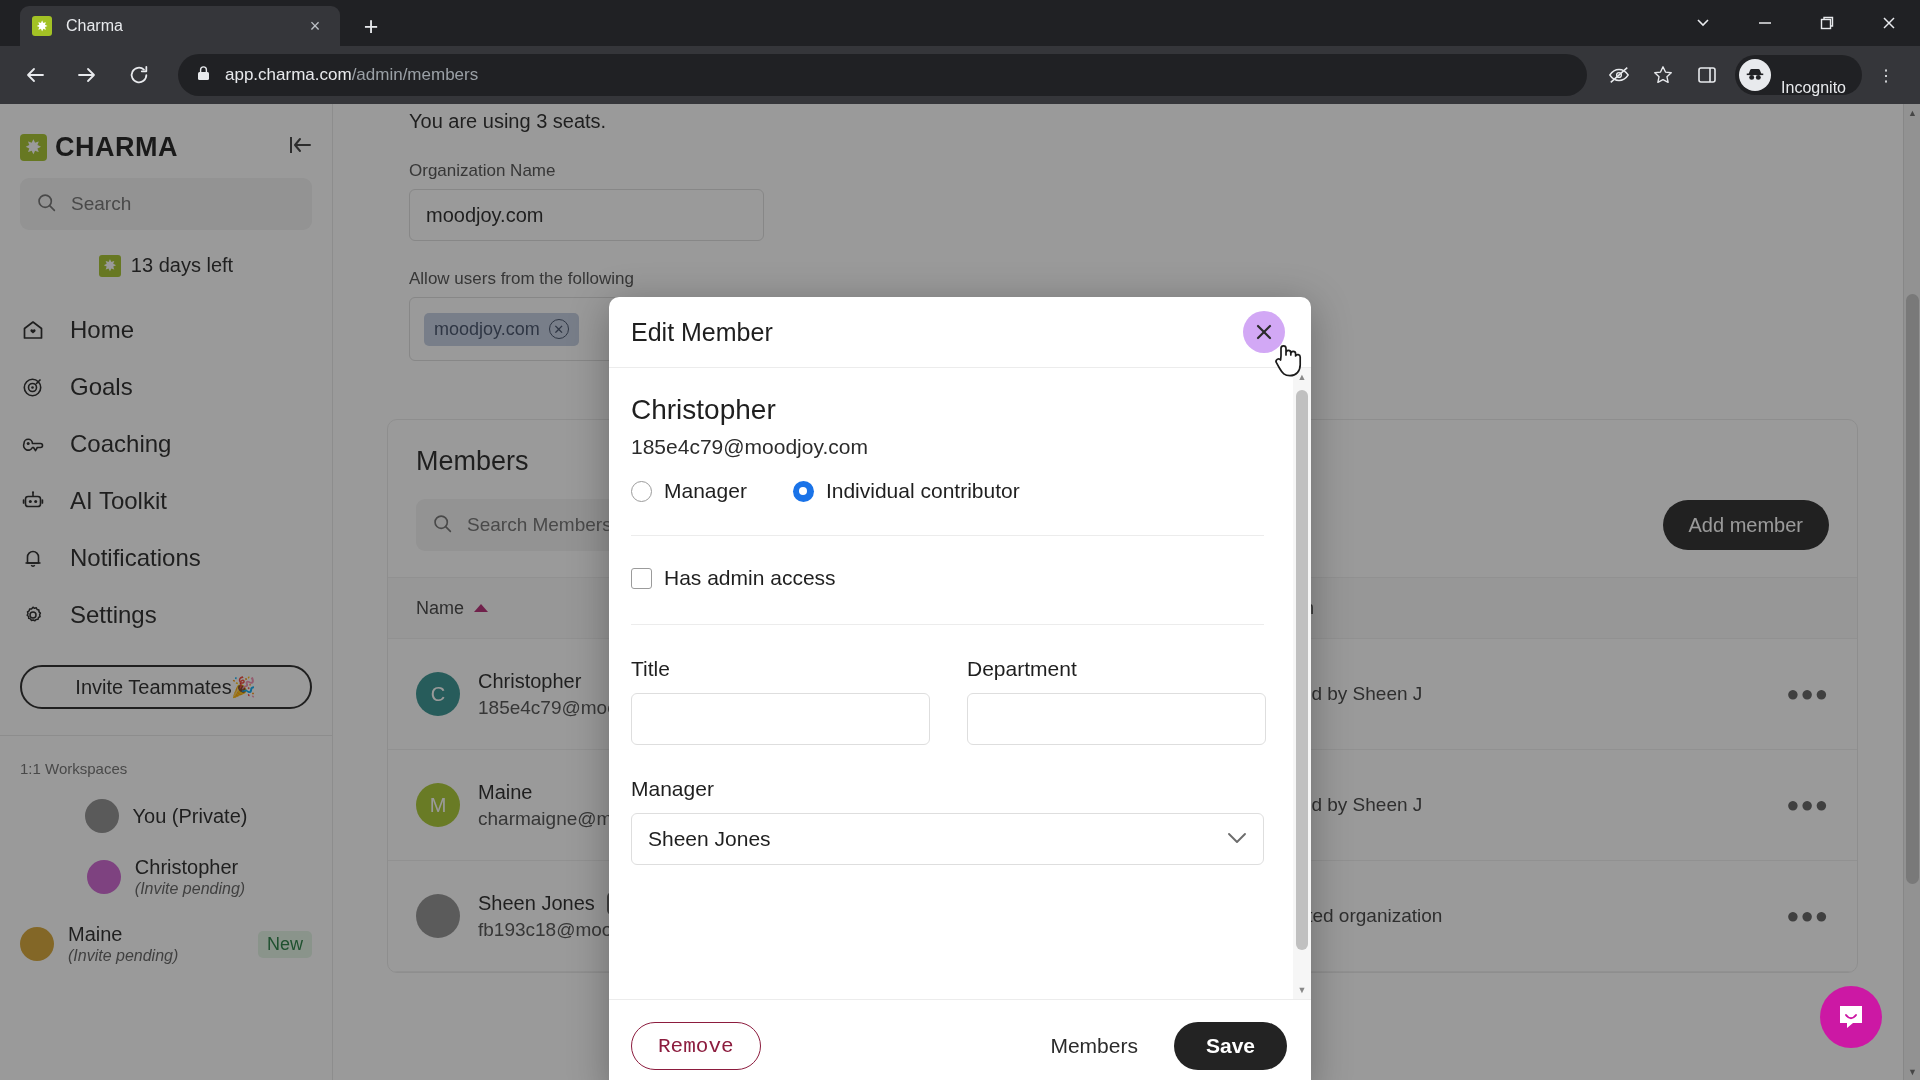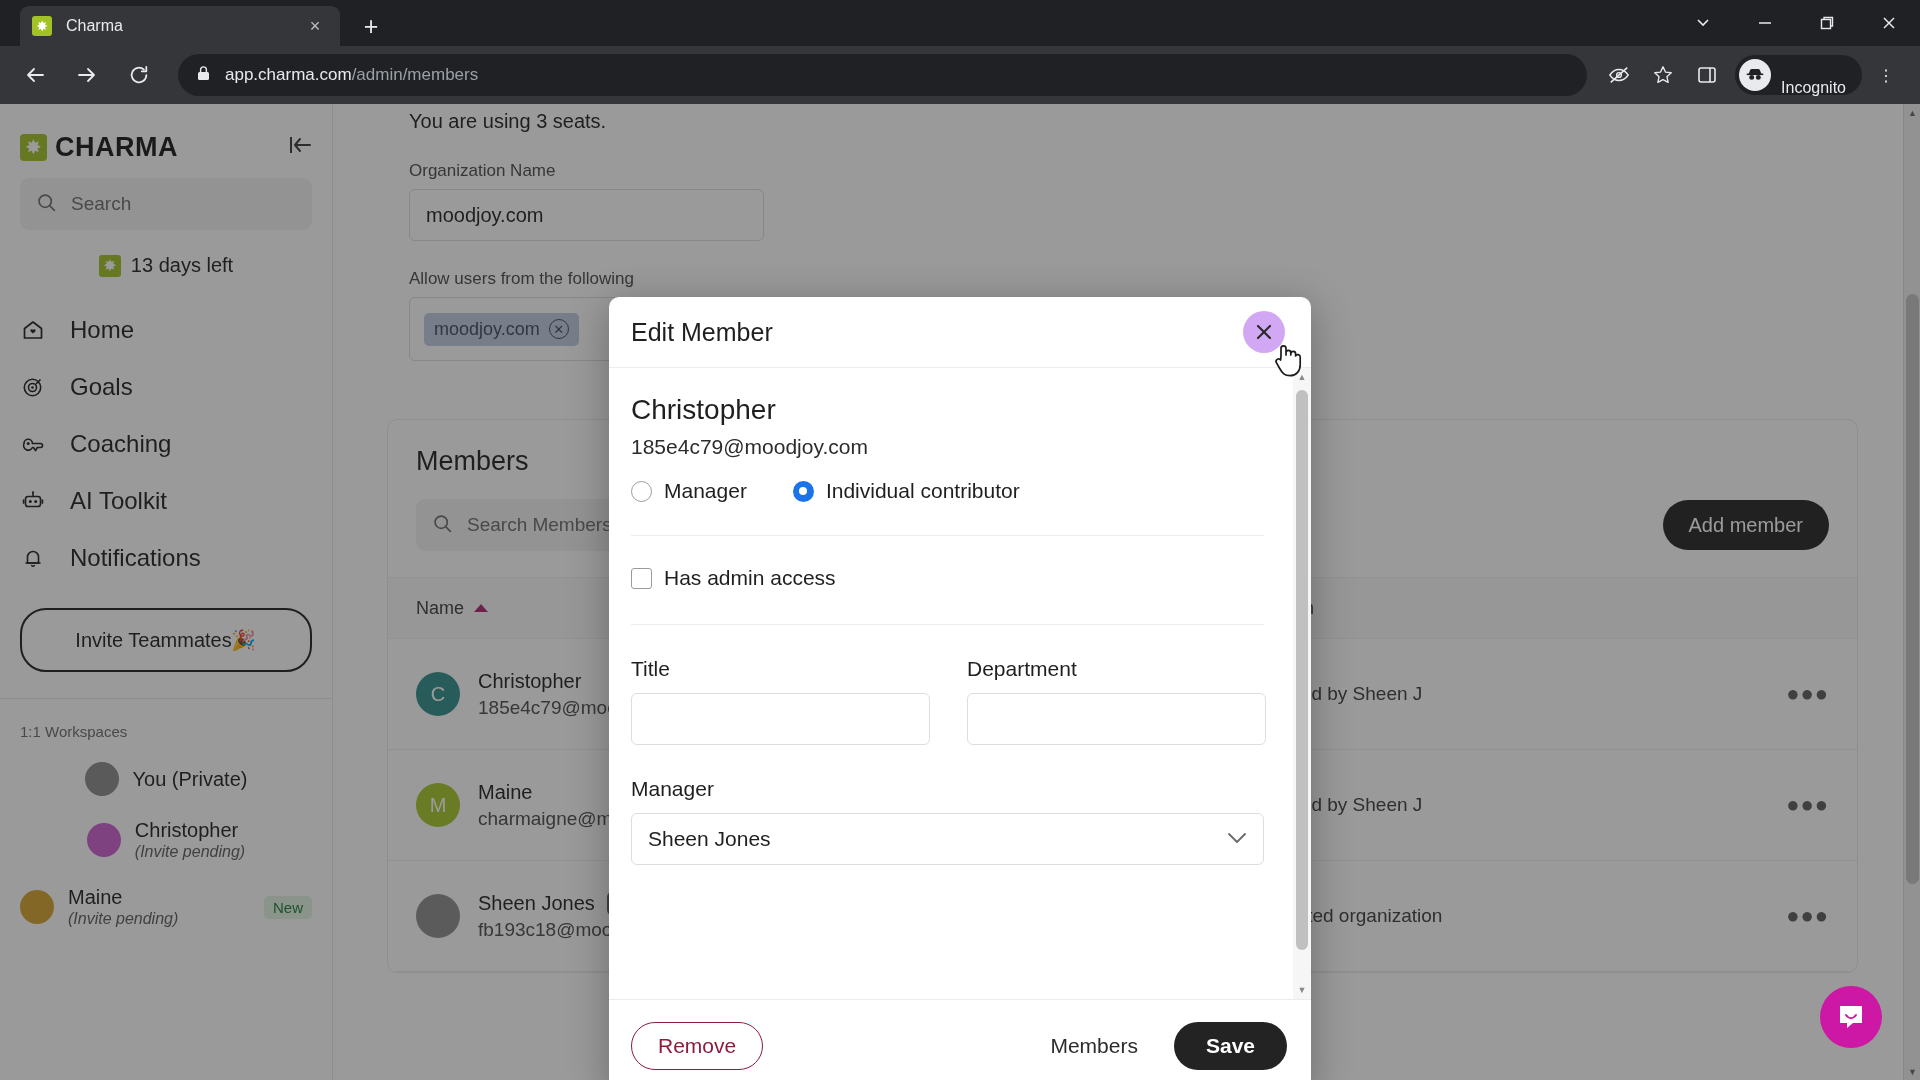--- a/index.html
+++ b/index.html
@@ -120,33 +120,33 @@
     display:flex; align-items:center; justify-content:center; color:#fff; font-size:16px; line-height:1;
   }
   .trial-label { font-size: 20px; color: #1f1f1f; }
   .nav { margin-top: 24px; }
   .nav-item {
     display: flex; align-items: center; height: 57px; gap: 24px;
     font-size: 24px; color: #1f1f1f;
   }
   .nav-ico { width: 26px; height: 26px; display:flex; align-items:center; justify-content:center; color:#1f1f1f; }
   .invite-btn {
-    margin-top: 22px; height: 64px; border: 2px solid #1f1f1f; border-radius: 26px;
+    margin-top: 22px; height: 44px; border: 2px solid #1f1f1f; border-radius: 26px;
     display: flex; align-items: center; justify-content: center; gap: 0;
     font-size: 20px; color: #1f1f1f;
   }
   .divider { height: 1px; background: #e8e8e8; margin: 26px -20px 0; }
   .section-label { font-size: 15px; color: #6c6c6c; margin-top: 24px; }
   .ws-item { display: flex; align-items: center; gap: 14px; margin-top: 22px; justify-content: center; }
   .ws-av { width: 34px; height: 34px; border-radius: 50%; flex: 0 0 auto; overflow:hidden; }
   .ws-name { font-size: 20px; color: #1f1f1f; line-height: 1.2; }
   .ws-sub { font-size: 16px; color: #5c5c5c; font-style: italic; line-height: 1.3; }
   .new-badge {
     margin-left: auto; background: #e2f5e4; color: #1f7a3d;
-    font-size: 15px; padding: 3px 9px; border-radius: 5px;
+    font-size: 18px; padding: 3px 9px; border-radius: 5px;
   }
 
   
   .main {
     position: absolute; left: 333px; top: 0; width: 1587px; height: 976px;
     background: #ffffff; overflow: hidden;
   }
   .main-inner { padding: 0 24px; }
   .seats { font-size: 20px; color: #1f1f1f; padding-top: 6px; margin-left: 52px; }
   .fld-label { font-size: 17px; color: #4b4b4b; margin: 28px 0 8px 52px; }
@@ -301,21 +301,21 @@
     display: flex; align-items: center; justify-content: center;
     font-size: 9px; color: #888;
   }
   .modal-ft {
     height: 93px; border-top: 1px solid #ececec; flex: 0 0 auto;
     display: flex; align-items: center; padding: 0 24px 0 22px;
   }
   .btn-remove {
     height: 48px; padding: 16px 26px; border: 1.6px solid #8c1c3e;
     border-radius: 24px; color: #8c1c3e; font-size: 21px;
-    display: flex; align-items: center;
+    display: flex; align-items: center; font-family: Liberation Mono, monospace;
   }
   .btn-cancel { margin-left: auto; font-size: 21px; color: #2b2b2b; }
   .btn-save {
     margin-left: 36px; height: 48px; padding: 0 32px; background: #232323;
     color: #fff; font-size: 21px; border-radius: 24px;
     display: flex; align-items: center; font-weight: 600;
   }
 
   
   .cursor { position: absolute; left: 1272px; top: 237px; z-index: 60; }
@@ -498,20 +498,29 @@
       </div>
       <div class="nav-item">
         <span class="nav-ico">
           <svg width="24" height="24" viewBox="0 0 24 24">
               <path d="M6.5 17V11a5.5 5.5 0 0 1 11 0v6z" stroke="#1f1f1f" stroke-width="1.6" fill="none" stroke-linejoin="round"></path>
               <line x1="4.5" y1="17" x2="19.5" y2="17" stroke="#1f1f1f" stroke-width="1.6"></line>
               <path d="M10.3 19.2a1.9 1.9 0 0 0 3.4 0" stroke="#1f1f1f" stroke-width="1.5" fill="none"></path>
             </svg>
         </span>
         <span>Notifications</span>
+      </div>
+      <div class="nav-item">
+        <span class="nav-ico">
+          <svg width="24" height="24" viewBox="0 0 24 24">
+              <path d="M12 4.2l1.5 1.1 1.8-.5.8 1.7 1.8.5.1 1.9 1.4 1.2-.8 1.7.5 1.8-1.6.9-.5 1.8-1.9.1-1.2 1.4-1.7-.8-1.8.5-.9-1.6-1.8-.5-.1-1.9-1.4-1.2.8-1.7-.5-1.8 1.6-.9.5-1.8 1.9-.1z" stroke="#1f1f1f" stroke-width="1.5" fill="none" stroke-linejoin="round"></path>
+              <circle cx="12" cy="12" r="3" stroke="#1f1f1f" stroke-width="1.5" fill="none"></circle>
+            </svg>
+        </span>
+        <span>Settings</span>
       </div>
     </div>
 
     <div class="invite-btn">
       <span>Invite Teammates</span>
       <span>🎉</span>
     </div>
 
     <div class="divider"></div>
     <div class="section-label">1:1 Workspaces</div>

